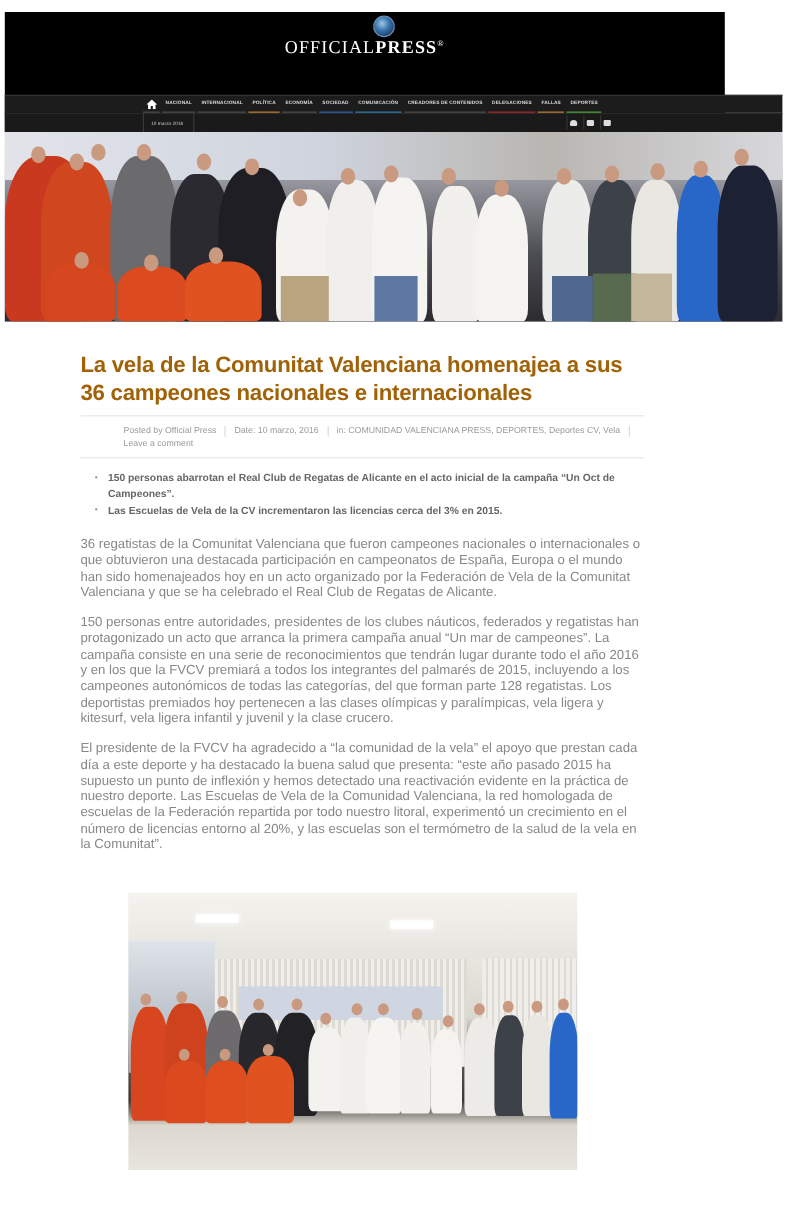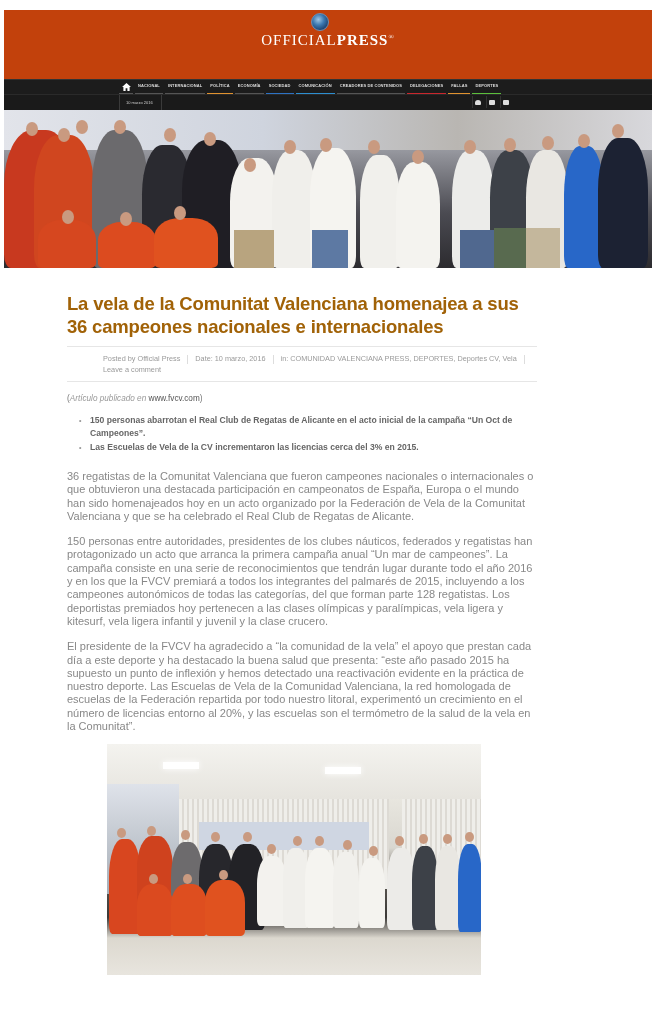--- a/index.html
+++ b/index.html
@@ -1,20 +1,20 @@
 <!DOCTYPE html>
 <html><head>
 <meta charset="utf-8">
 <style>
   * { box-sizing: border-box; margin: 0; padding: 0; }
   html, body { width: 660px; height: 1009px; background: #ffffff; overflow: hidden; }
   body { font-family: "Liberation Sans", sans-serif; color: #666; position: relative; }
 
   
-  .site-header { position: absolute; left: 4px; top: 10px; width: 648px; height: 100px; background: #c2410c; }
+  .site-header { position: absolute; left: 4px; top: 10px; width: 600px; height: 100px; background: #000000; }
   .logo-wrap { position: absolute; left: 0; right: 0; top: 2px; height: 38px; text-align: center; }
   .globe { position: absolute; left: 307px; top: 1px; width: 18px; height: 18px; border-radius: 50%;
            background: radial-gradient(circle at 40% 35%, #9fc6e4 0%, #3b78b0 40%, #1b3b66 80%); border: 1px solid #6a8fb5; }
   .logo-text { position: absolute; left: 0; right: 0; top: 20px; color: #fff; font-family: "Liberation Serif", serif;
                font-size: 15px; letter-spacing: 1px; text-align: center; }
   .logo-text .b { font-weight: bold; }
   .logo-text sup { font-size: 7px; }
   .banner { position: absolute; left: 146px; top: 39px; width: 331px; height: 30px;
             background: linear-gradient(90deg, #d8d6d0 0%, #e6e4df 12%, #5cb6e9 22%, #2a8fdc 40%, #2a8fdc 60%, #51b2ea 78%, #e4e2dd 88%, #d8d6d0 100%);
             text-align: center; color: #fff; }
@@ -166,23 +166,20 @@
 
 <div class="article">
   <h1 class="title">La vela de la Comunitat Valenciana homenajea a sus 36 campeones nacionales e internacionales</h1>
   <div class="hr" style="margin-top:8px"></div>
   <div class="meta" style="margin-top:6px;margin-left:36px;">
     <span>Posted by Official Press</span><span class="sep"></span><span>Date: 10 marzo, 2016</span><span class="sep"></span><span>in: </span><span>COMUNIDAD VALENCIANA PRESS, DEPORTES, Deportes CV, Vela</span><span class="sep"></span><br>
     <a>Leave a comment</a>
   </div>
   <div class="hr" style="margin-top:6px"></div>
 
-  <p class="source" style="margin-top:11px">
-    <span>(</span><span class="it">Artículo publicado en </span><a>www.fvcv.com</a><span>)</span>
-  </p>
 
   <ul class="bullets" style="margin-top:10px">
     <li>150 personas abarrotan el Real Club de Regatas de Alicante en el acto inicial de la campaña “Un Oct de Campeones”.</li>
     <li>Las Escuelas de Vela de la CV incrementaron las licencias cerca del 3% en 2015.</li>
   </ul>
 
   <p class="para" style="margin-top:16px">36 regatistas de la Comunitat Valenciana que fueron campeones nacionales o internacionales o que obtuvieron una destacada participación en campeonatos de España, Europa o el mundo han sido homenajeados hoy en un acto organizado por la Federación de Vela de la Comunitat Valenciana y que se ha celebrado el Real Club de Regatas de Alicante.</p>
   <p class="para" style="margin-top:12px">150 personas entre autoridades, presidentes de los clubes náuticos, federados y regatistas han protagonizado un acto que arranca la primera campaña anual “Un mar de campeones”. La campaña consiste en una serie de reconocimientos que tendrán lugar durante todo el año 2016 y en los que la FVCV premiará a todos los integrantes del palmarés de 2015, incluyendo a los campeones autonómicos de todas las categorías, del que forman parte 128 regatistas. Los deportistas premiados hoy pertenecen a las clases olímpicas y paralímpicas, vela ligera y kitesurf, vela ligera infantil y juvenil y la clase crucero.</p>
   <p class="para" style="margin-top:12px">El presidente de la FVCV ha agradecido a “la comunidad de la vela” el apoyo que prestan cada día a este deporte y ha destacado la buena salud que presenta: “este año pasado 2015 ha supuesto un punto de inflexión y hemos detectado una reactivación evidente en la práctica de nuestro deporte. Las Escuelas de Vela de la Comunidad Valenciana, la red homologada de escuelas de la Federación repartida por todo nuestro litoral, experimentó un crecimiento en el número de licencias entorno al 20%, y las escuelas son el termómetro de la salud de la vela en la Comunitat”.</p>
 </div>

